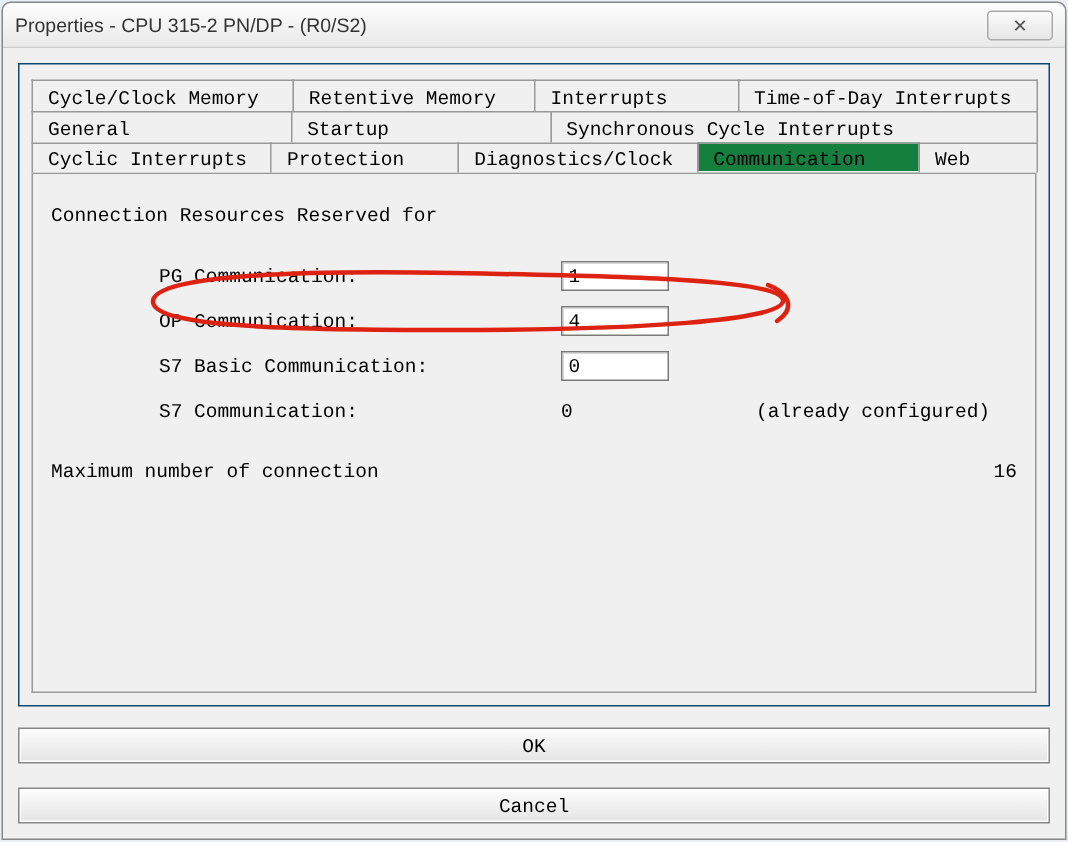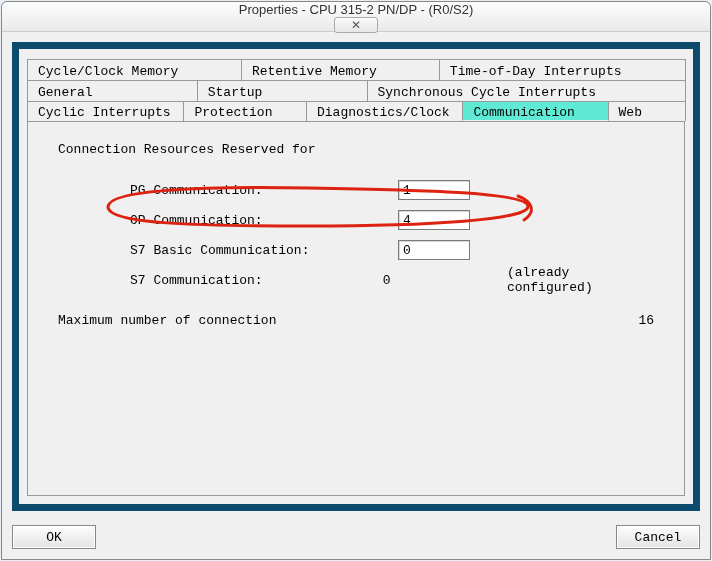--- a/index.html
+++ b/index.html
@@ -24,21 +24,20 @@
     position: relative;
   }
   .titlebar {
     height: 30px;
     display: flex;
     align-items: center;
     padding: 0 8px;
     background: linear-gradient(#fdfdfd, #e9e9e9);
     border-bottom: 1px solid #ccc;
     border-radius: 6px 6px 0 0;
-    flex-direction: column;
   }
   .titlebar-title {
     flex: 1;
     font-family: "Segoe UI", Tahoma, sans-serif;
     font-size: 13px;
     color: #333;
   }
   .close-btn {
     width: 44px;
     height: 20px;
@@ -49,21 +48,21 @@
     align-items: center;
     justify-content: center;
     font-family: sans-serif;
     font-size: 12px;
     color: #555;
     cursor: pointer;
   }
   .content-frame {
     flex: 1;
     margin: 10px 10px 6px 10px;
-    border: 7px solid #0c4a6e;
+    border: 1px solid #0c4a6e;
     background: #f0f0f0;
     padding: 10px 8px 8px 8px;
     display: flex;
     flex-direction: column;
     position: relative;
   }
   .tabrows {
     font-family: "Courier New", monospace;
   }
   .tabrow {
@@ -76,33 +75,33 @@
     background: #f0f0f0;
     padding: 2px 10px 0 10px;
     margin-right: -1px;
     font-size: 13px;
     white-space: nowrap;
     cursor: pointer;
     display: flex;
     align-items: center;
   }
   .tab.active {
-    background: #5eead4;
+    background: #15803d;
     border-bottom: 1px solid #f0f0f0;
     position: relative;
     z-index: 2;
   }
   .tabrow.last {
     border-bottom: 1px solid #999;
   }
   .tab-body {
     flex: 1;
     border: 1px solid #999;
     border-top: none;
-    padding: 20px 30px;
+    padding: 20px 12px;
     background: #f0f0f0;
     position: relative;
   }
   .section-title {
     margin-bottom: 18px;
   }
   .row {
     display: flex;
     align-items: center;
     height: 30px;
@@ -131,20 +130,21 @@
     margin-top: 18px;
     display: flex;
     justify-content: space-between;
   }
   .max-label { width: 340px; padding-left: 0; }
   .max-val { }
   .button-row {
     display: flex;
     padding: 8px 10px 10px 10px;
     gap: 8px;
+    flex-direction: column;
   }
   .button-row .spacer { flex: 1; }
   button.win {
     font-family: "Courier New", monospace;
     font-size: 13px;
     min-width: 84px;
     height: 24px;
     border: 1px solid #888;
     background: linear-gradient(#fdfdfd,#e4e4e4);
     cursor: pointer;
@@ -167,20 +167,21 @@
       <span>✕</span>
     </div>
   </div>
 
   <div class="content-frame">
 
     <div class="tabrows">
       <div class="tabrow">
         <div class="tab" style="flex:1.2">Cycle/Clock Memory</div>
         <div class="tab" style="flex:1.1">Retentive Memory</div>
+        <div class="tab" style="flex:0.9">Interrupts</div>
         <div class="tab" style="flex:1.4">Time-of-Day Interrupts</div>
       </div>
       <div class="tabrow">
         <div class="tab" style="flex:1">General</div>
         <div class="tab" style="flex:1">Startup</div>
         <div class="tab" style="flex:2">Synchronous Cycle Interrupts</div>
       </div>
       <div class="tabrow last">
         <div class="tab" style="flex:1.2">Cyclic Interrupts</div>
         <div class="tab" style="flex:0.9">Protection</div>

